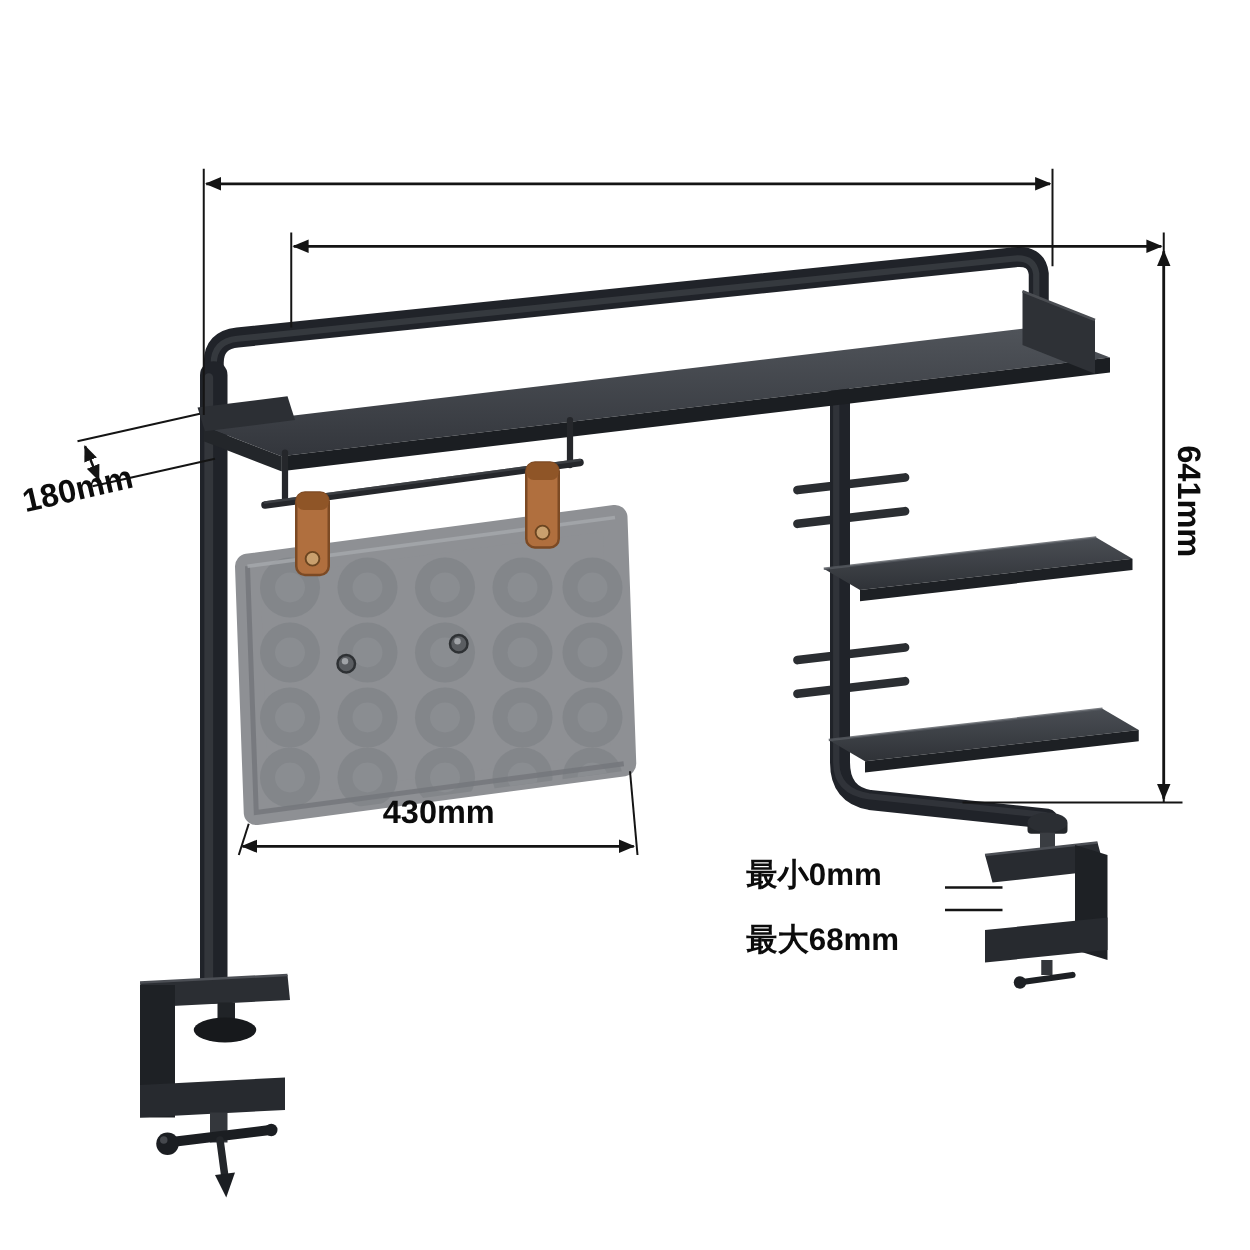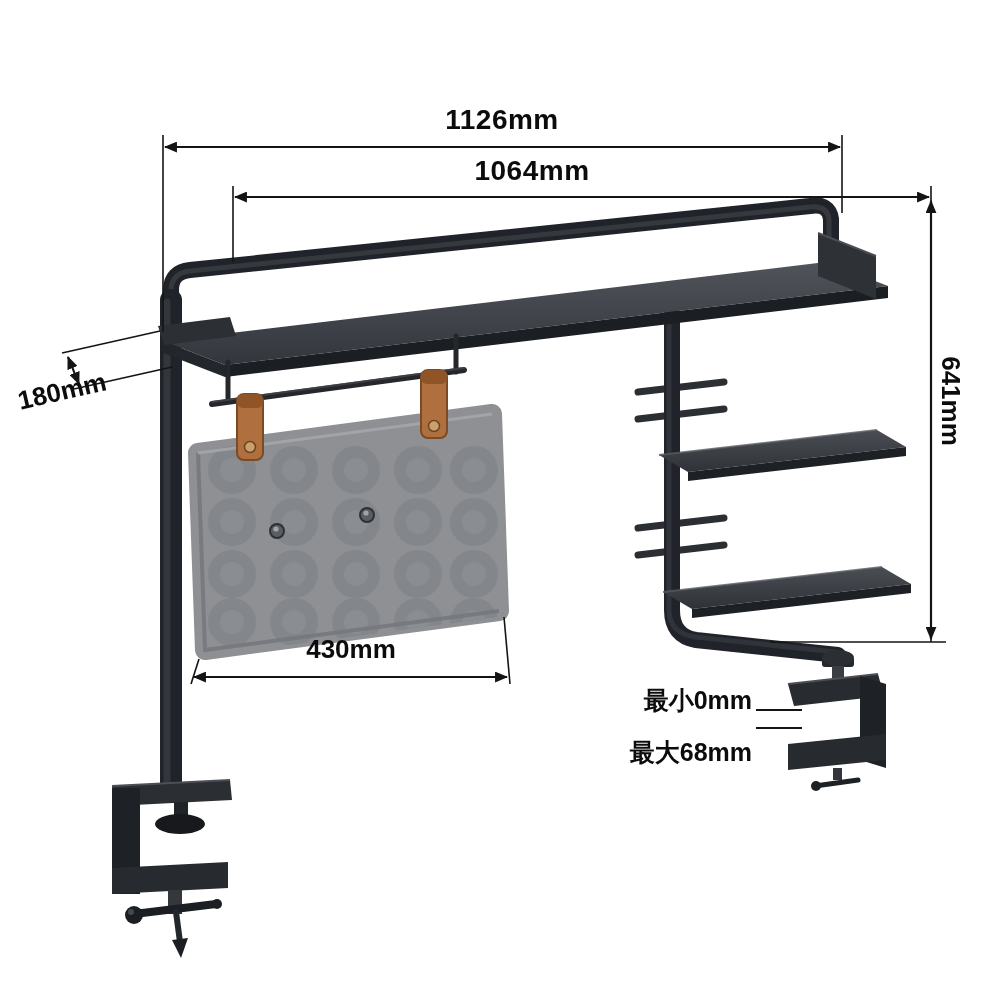--- a/index.html
+++ b/index.html
@@ -10,21 +10,21 @@
   .stage svg{position:absolute;left:0;top:0;}
   .dim{
     position:absolute;font-weight:bold;color:#0c0c0c;
     font-family:"Liberation Sans",sans-serif;
     white-space:nowrap;line-height:1;
   }
   .dim-xl{font-size:28px;letter-spacing:0.5px;}
   .dim-lg{font-size:26px;}
   .dim-cjk{font-size:25px;}
   .t-center{text-align:center;}
-  .t-right{text-align:right;}
+  .t-right{text-align:left;}
   .rot-90{transform:rotate(90deg);transform-origin:center center;}
   .rot-tilt{transform:rotate(-13deg);transform-origin:center center;}
 </style>
 </head>
 <body>
 
 <div class="stage">
 
   <svg width="1000" height="1000" viewBox="0 0 1000 1000">
     <defs>
@@ -211,23 +211,21 @@
 
       <line x1="199" y1="659" x2="191" y2="684" stroke-width="1.6"></line>
       <line x1="504" y1="617" x2="510" y2="684" stroke-width="1.6"></line>
       <line x1="194" y1="677" x2="507" y2="677" stroke-width="2.2" marker-start="url(#arr)" marker-end="url(#arr)"></line>
 
       <line x1="756" y1="710" x2="802" y2="710" stroke-width="2"></line>
       <line x1="756" y1="728" x2="802" y2="728" stroke-width="2"></line>
     </g>
   </svg>
 
-  <div class="dim dim-xl t-center" style="left:402px;top:106px;width:200px;">1126mm</div>
-
-  <div class="dim dim-xl t-center" style="left:432px;top:157px;width:200px;">1064mm</div>
+
 
   <div class="dim dim-lg t-center rot-tilt" style="left:12px;top:378px;width:100px;">180mm</div>
 
   <div class="dim dim-lg t-center rot-90" style="left:901px;top:388px;width:100px;">641mm</div>
 
   <div class="dim dim-lg t-center" style="left:271px;top:636px;width:160px;">430mm</div>
 
   <div class="dim dim-cjk t-right" style="left:597px;top:688px;width:155px;">最小0mm</div>
 
   <div class="dim dim-cjk t-right" style="left:597px;top:740px;width:155px;">最大68mm</div>

